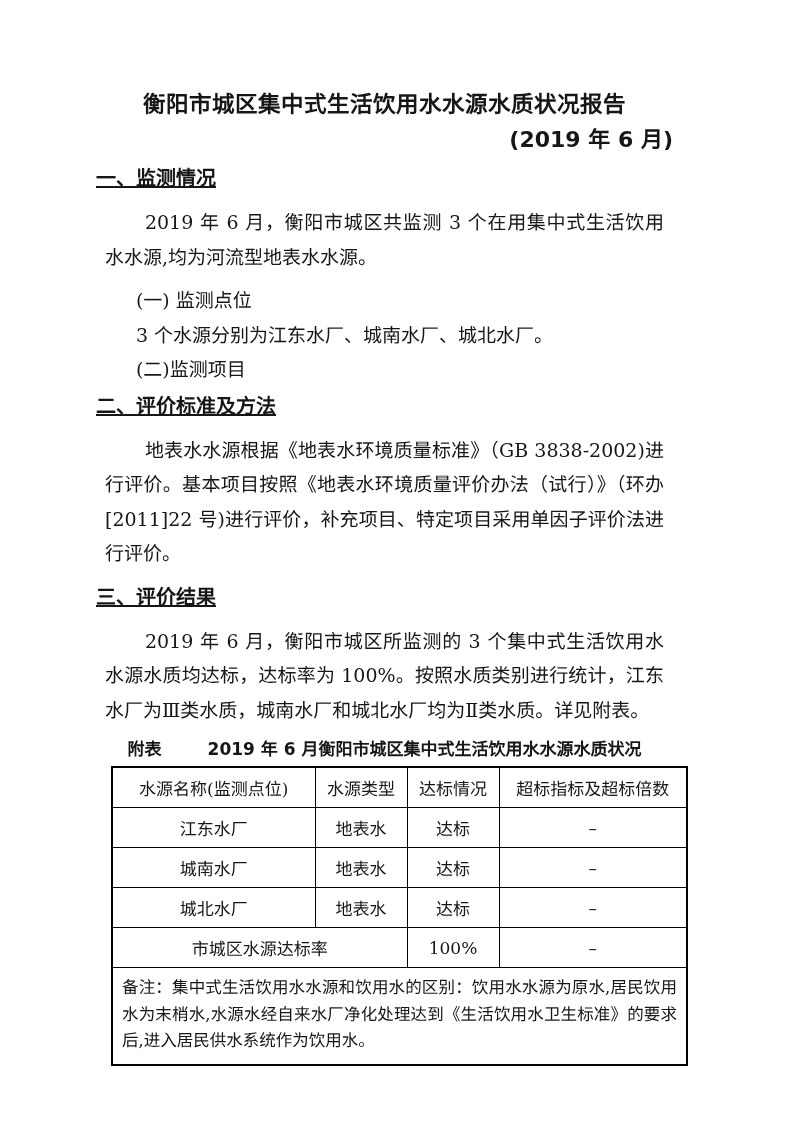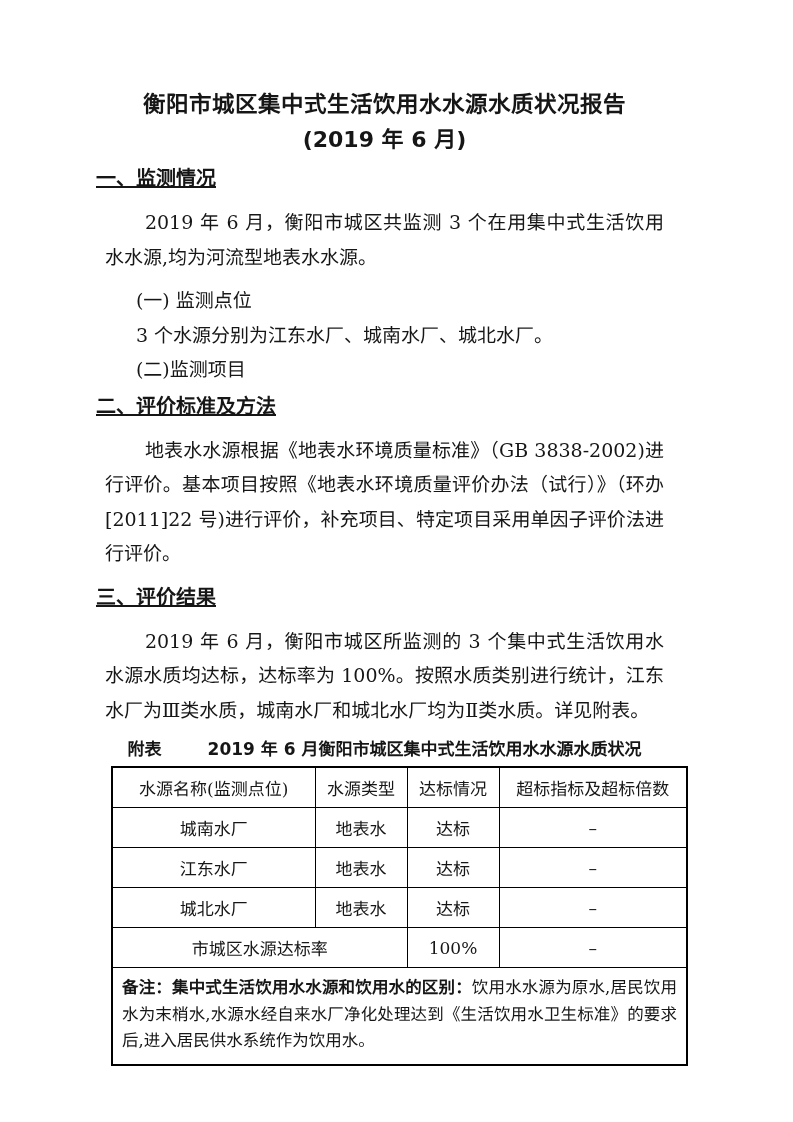--- a/index.html
+++ b/index.html
@@ -22,21 +22,21 @@
     font-size: 22.5px;
     line-height: 36px;
     text-align: center;
     letter-spacing: 0.5px;
   }
   .doc-subtitle {
     font-family: "DejaVu Sans", "Liberation Sans", sans-serif;
     font-weight: bold;
     font-size: 22px;
     line-height: 35px;
-    text-align: center;
+    text-align: right;
     margin-bottom: 4px;
   }
   .sec-heading {
     font-family: "DejaVu Sans", "Liberation Sans", sans-serif;
     font-weight: bold;
     font-size: 20px;
     line-height: 35px;
     margin: 2px 0 1px 0;
     text-decoration: underline;
   }
@@ -80,21 +80,21 @@
   }
   table.annex td.note-cell {
     text-align: left;
     padding: 7px 9px 9px 9px;
     font-size: 16.5px;
     line-height: 26.5px;
     text-align: justify;
   }
   .note-lead {
     font-family: "DejaVu Sans", "Liberation Sans", sans-serif;
-    font-weight: bold;
+    font-weight: normal;
   }
 </style>
 </head>
 <body>
 
 <div class="page">
 
   <div class="doc-title">衡阳市城区集中式生活饮用水水源水质状况报告</div>
   <div class="doc-subtitle">(2019 年 6 月)</div>
 
@@ -125,27 +125,27 @@
     <thead>
       <tr>
         <th>水源名称(监测点位)</th>
         <th>水源类型</th>
         <th>达标情况</th>
         <th>超标指标及超标倍数</th>
       </tr>
     </thead>
     <tbody>
       <tr>
-        <td>城南水厂</td>
+        <td>江东水厂</td>
         <td>地表水</td>
         <td>达标</td>
         <td>–</td>
       </tr>
       <tr>
-        <td>江东水厂</td>
+        <td>城南水厂</td>
         <td>地表水</td>
         <td>达标</td>
         <td>–</td>
       </tr>
       <tr>
         <td>城北水厂</td>
         <td>地表水</td>
         <td>达标</td>
         <td>–</td>
       </tr>

